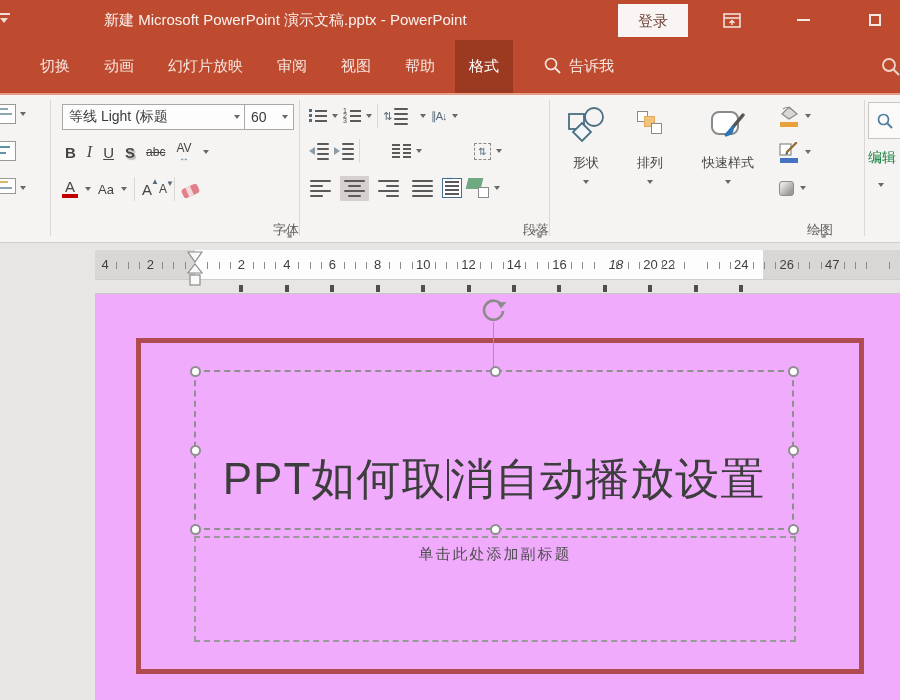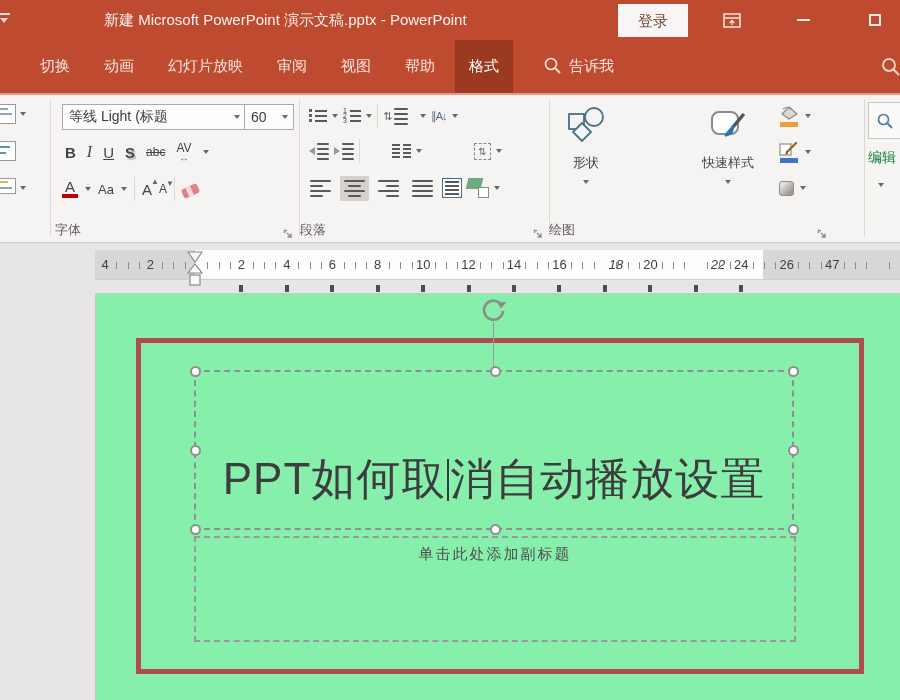--- a/index.html
+++ b/index.html
@@ -23,21 +23,21 @@
   
   #tabbar{position:absolute;left:0;top:40px;width:900px;height:53px;background:var(--titlebar,#BE4B2F);display:flex;align-items:stretch;padding-left:26px}
   .tab{color:#F6E6E0;font-size:15px;padding:0 14px;display:flex;align-items:center;margin-right:6px;white-space:nowrap}
   .tab.active{background:var(--tab_active,#9C3A21);color:#fff}
   #tellme{display:flex;align-items:center;gap:7px;color:#F6E6E0;font-size:15px;margin-left:16px;padding:0 8px}
   #search-partial{position:absolute;left:880px;top:16px;width:22px;height:22px}
 
   
   #ribbon{position:absolute;left:0;top:93px;width:900px;height:150px;background:var(--ribbon_bg,#F6F4F3);border-top:2px solid #E79D86;border-bottom:1px solid #D2CECC}
   .vsep{position:absolute;top:5px;height:136px;width:1px;background:#DCD8D6}
-  .grp-label{position:absolute;bottom:5px;left:0;right:0;text-align:left;font-size:13px;color:#615E5C}
+  .grp-label{position:absolute;bottom:5px;left:0;right:0;text-align:right;font-size:13px;color:#615E5C}
   .launcher{position:absolute;right:5px;bottom:7px;width:11px;height:11px}
   .dd{width:0;height:0;border-left:3.5px solid transparent;border-right:3.5px solid transparent;border-top:4px solid #6B6762}
   .hsep{width:1px;height:24px;background:#DCD8D6}
 
   
   .pico{position:absolute;width:26px;height:22px}
   .pico .page{position:absolute;left:-10px;top:0;width:26px;height:20px;background:#fff;border:1px solid #9B9795}
   .pico .l{position:absolute;left:-6px;height:2px;background:#8CA7B4}
   .pico .dd{position:absolute;left:20px;top:8px}
 
@@ -132,21 +132,21 @@
   #ruler-strip{position:absolute;left:95px;top:7px;width:805px;height:30px;background:#FDFDFD;border-bottom:1px solid #D0CDCB;overflow:hidden}
   .gz{position:absolute;top:0;height:30px;background:#D9D7D6}
   #gz-left{left:0;width:100px}
   #gz-right{left:668px;right:0}
   .rnum{position:absolute;top:7px;transform:translateX(-50%);font-size:13px;color:#3F3F3F}
   .rtick{position:absolute;top:12px;width:1px;height:7px;background:#8A8A8A}
   #indent-marker{position:absolute;left:187px;top:8px}
   #tabstop-row{position:absolute;left:95px;top:42px;width:805px;height:8px}
   .tstop{position:absolute;top:0;width:4px;height:7px;background:#4E4E4E}
 
-  #slide{position:absolute;left:95px;top:50px;width:805px;height:407px;background:#86efac;border-left:1px solid #C9C6C5;border-top:1px solid #C9C6C5}
+  #slide{position:absolute;left:95px;top:50px;width:805px;height:407px;background:#f0abfc;border-left:1px solid #C9C6C5;border-top:1px solid #C9C6C5}
   #red-rect{position:absolute;left:40px;top:44px;width:728px;height:336px;border:5px solid var(--selection_red,#B14B52)}
   #rot-stem{position:absolute;left:397px;top:28px;width:1px;height:49px;background:#9A9A9A}
   #rot-handle{position:absolute;left:384px;top:2px;width:27px;height:27px}
   #title-box{position:absolute;left:98px;top:76px;width:600px;height:160px;border:2px dashed #8F8F8F}
   .handle{position:absolute;width:11px;height:11px;border-radius:50%;background:#fff;border:2px solid #8F8F8F}
   #title-line{position:absolute;left:0;right:0;top:78px;display:flex;justify-content:center;align-items:center;white-space:nowrap;font-size:44px;color:#3D3D3D;letter-spacing:1px}
   #caret{width:2px;height:42px;background:#3A3A3A;margin:0 1px}
   #subtitle-box{position:absolute;left:98px;top:242px;width:602px;height:106px;border:2px dashed #9A9A9A}
   #subtitle-text{position:absolute;left:0;right:0;top:7px;text-align:center;font-size:15px;color:#4F4F4F;letter-spacing:2px}
 </style>
@@ -410,20 +410,31 @@
   <div id="grp-draw">
     <div class="bigbtn" id="btn-shapes">
       <div class="iconwrap">
         <svg width="40" height="36" viewBox="0 0 40 36">
           <rect x="3" y="8" width="15" height="15" fill="none" stroke="#4A6F82" stroke-width="1.8"></rect>
           <circle cx="28" cy="11" r="9" fill="none" stroke="#4A6F82" stroke-width="1.8"></circle>
           <polygon points="16,17 25,26 16,35 7,26" fill="#F2F8FA" stroke="#4A6F82" stroke-width="1.8"></polygon>
         </svg>
       </div>
       <div class="lbl">形状</div>
+      <div class="dd"></div>
+    </div>
+    <div class="bigbtn" id="btn-arrange">
+      <div class="iconwrap">
+        <span class="arrange-ic">
+          <span class="sq" style="left:0;top:0"></span>
+          <span class="sq o" style="left:7px;top:5px"></span>
+          <span class="sq" style="left:14px;top:12px"></span>
+        </span>
+      </div>
+      <div class="lbl">排列</div>
       <div class="dd"></div>
     </div>
     <div class="bigbtn" id="btn-quick">
       <div class="iconwrap">
         <span class="quick-ic">
           <span class="rr"></span>
           <svg width="26" height="26" viewBox="0 0 26 26" style="position:absolute;left:10px;top:4px">
             <path d="M22 2 L12 14" stroke="#555" stroke-width="3.5" stroke-linecap="round"></path>
             <path d="M12 14 L5 22 L10 20 Z" fill="#2E75B6" stroke="#2E75B6" stroke-width="3" stroke-linejoin="round"></path>
           </svg>
@@ -494,21 +505,21 @@
       <span class="rnum" style="left: 146.35px;">2</span>
       <span class="rnum" style="left: 191.8px;">4</span>
       <span class="rnum" style="left: 237.25px;">6</span>
       <span class="rnum" style="left: 282.7px;">8</span>
       <span class="rnum" style="left: 328.15px;">10</span>
       <span class="rnum" style="left: 373.6px;">12</span>
       <span class="rnum" style="left: 419.05px;">14</span>
       <span class="rnum" style="left: 464.5px;">16</span>
       <span class="rnum" style="left: 521px; font-style: italic;">18</span>
       <span class="rnum" style="left: 555.4px;">20</span>
-      <span class="rnum" style="left: 623px; font-style: italic;">22</span>
+      <span class="rnum" style="left: 573px;">22</span>
       <span class="rnum" style="left: 646.3px;">24</span>
       <span class="rnum" style="left: 691.75px;">26</span>
       <span class="rnum" style="left: 737.2px;">47</span>
       <i class="rtick" style="left: 21.3625px;"></i>
       <i class="rtick" style="left: 32.725px;"></i>
       <i class="rtick" style="left: 44.0875px;"></i>
       <i class="rtick" style="left: 66.8125px;"></i>
       <i class="rtick" style="left: 78.175px;"></i>
       <i class="rtick" style="left: 89.5375px;"></i>
       <i class="rtick" style="left: 112.263px;"></i>

